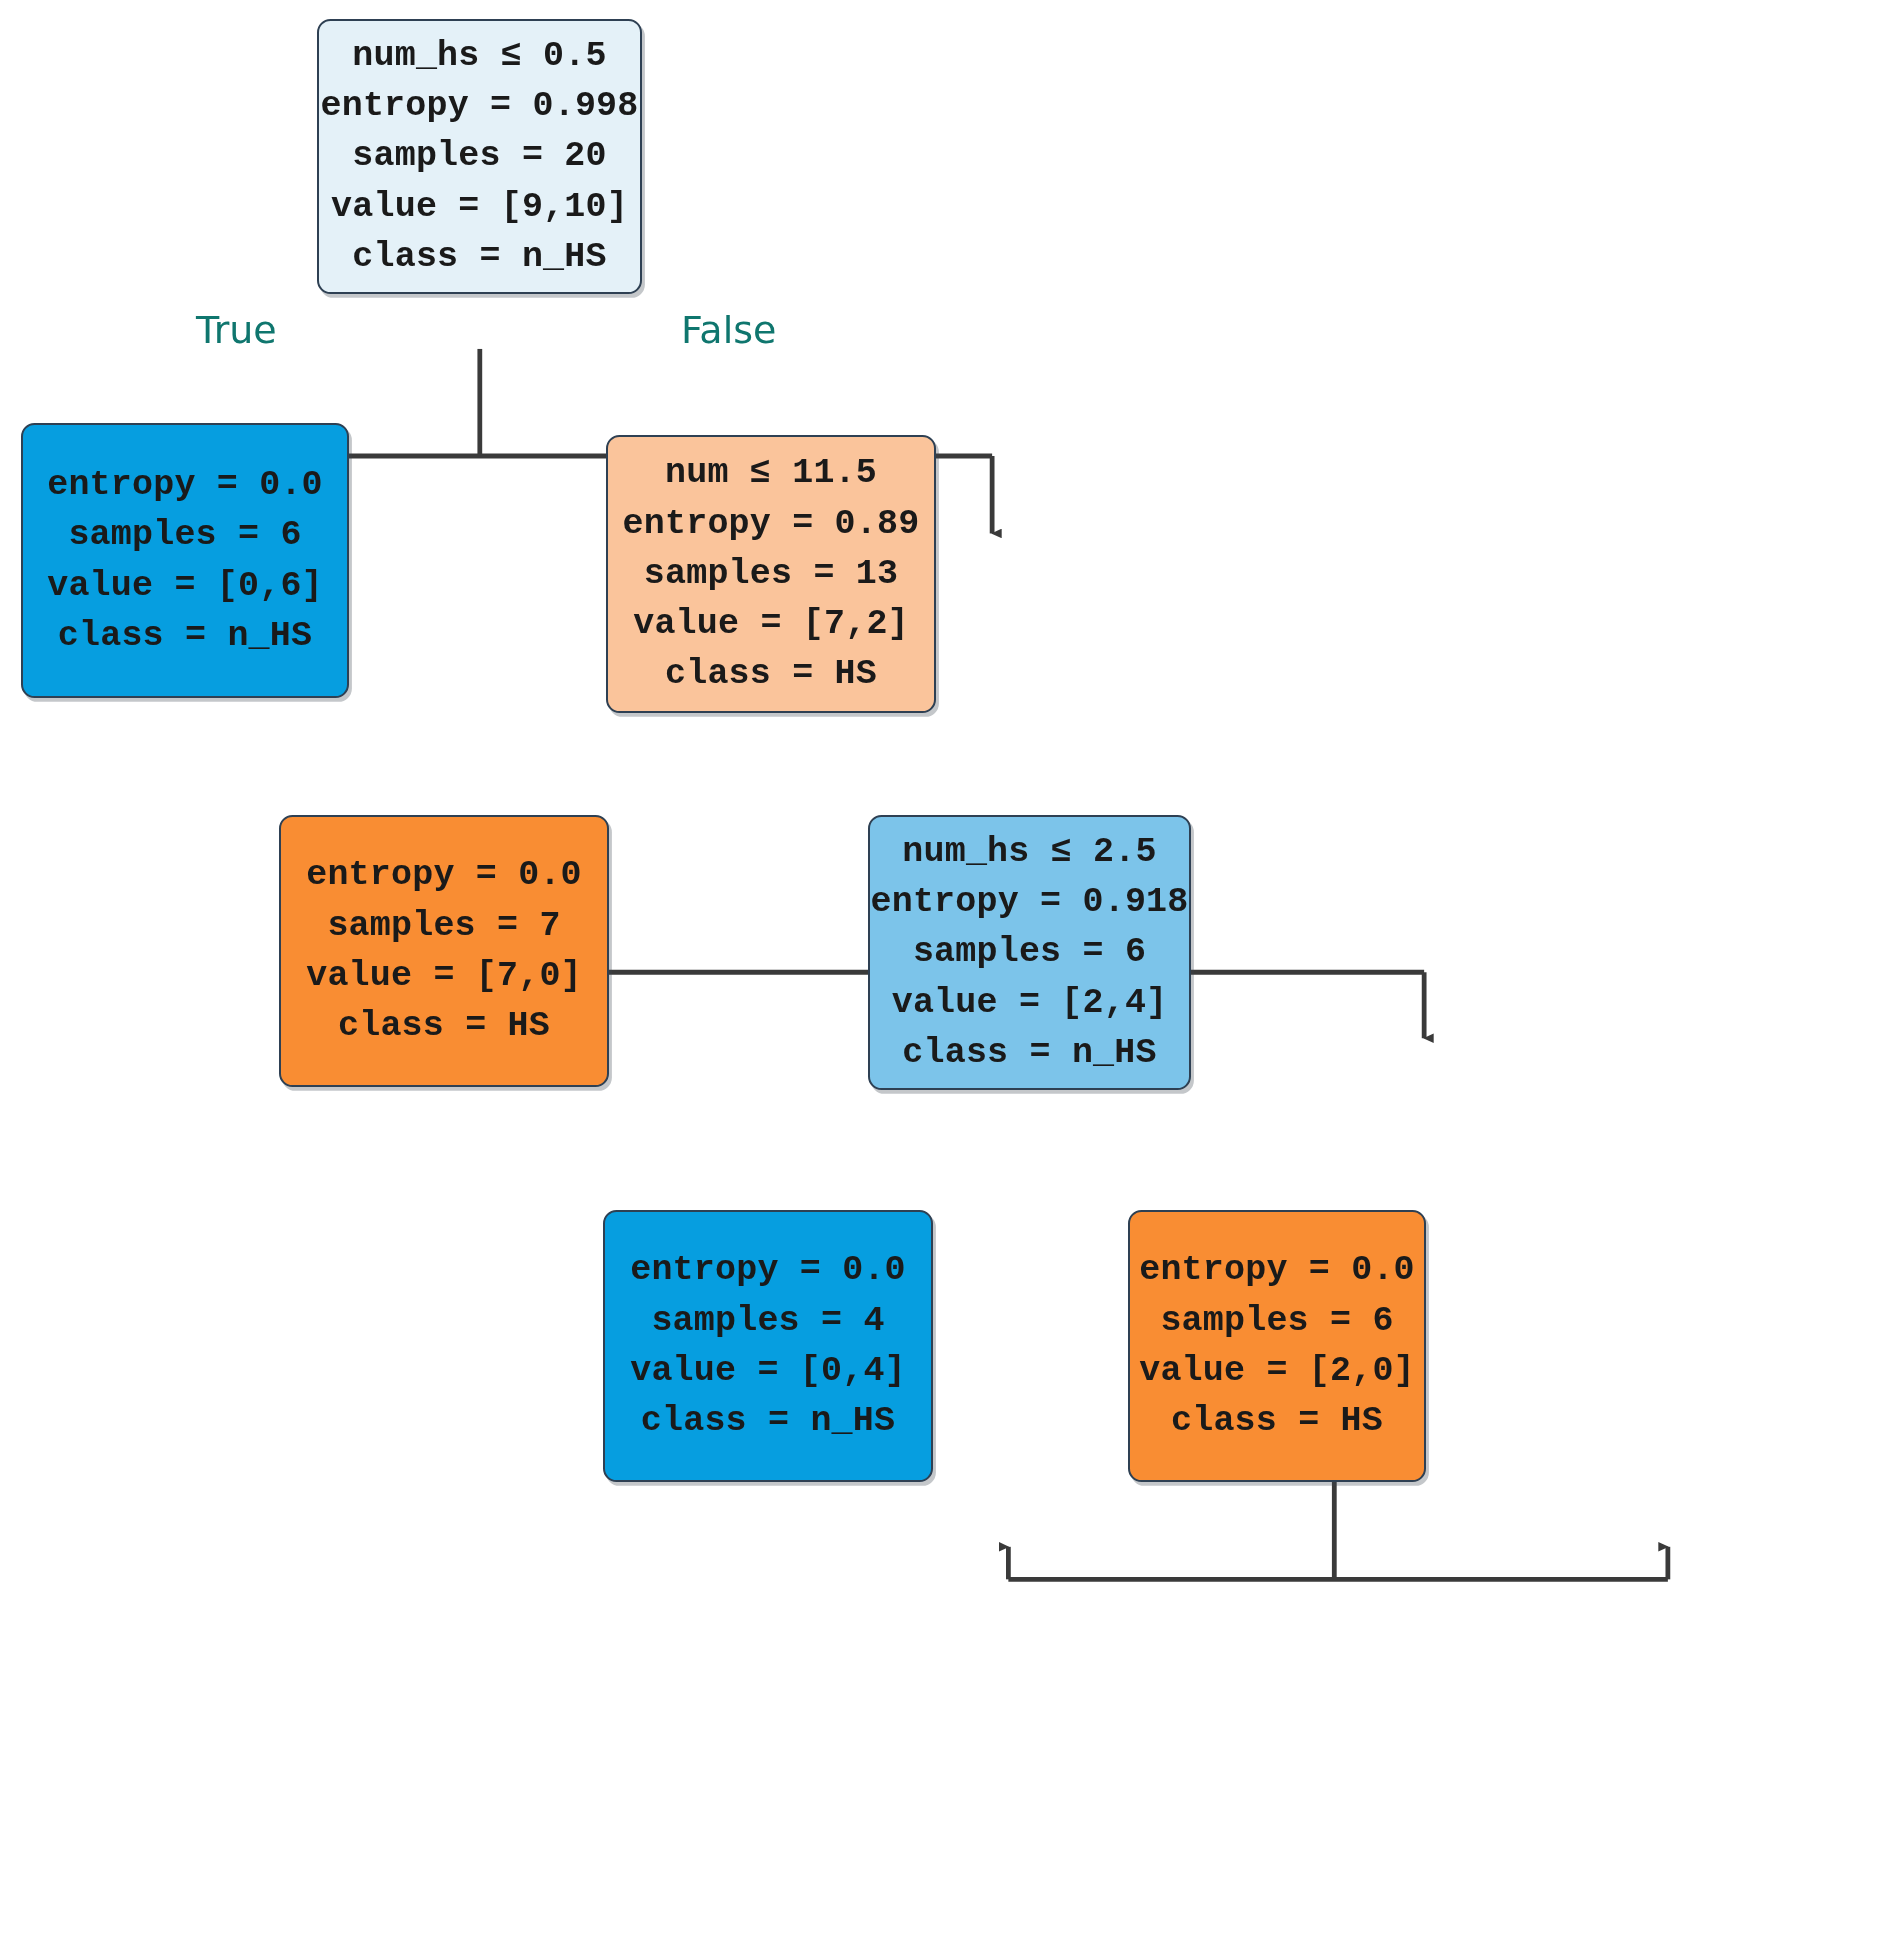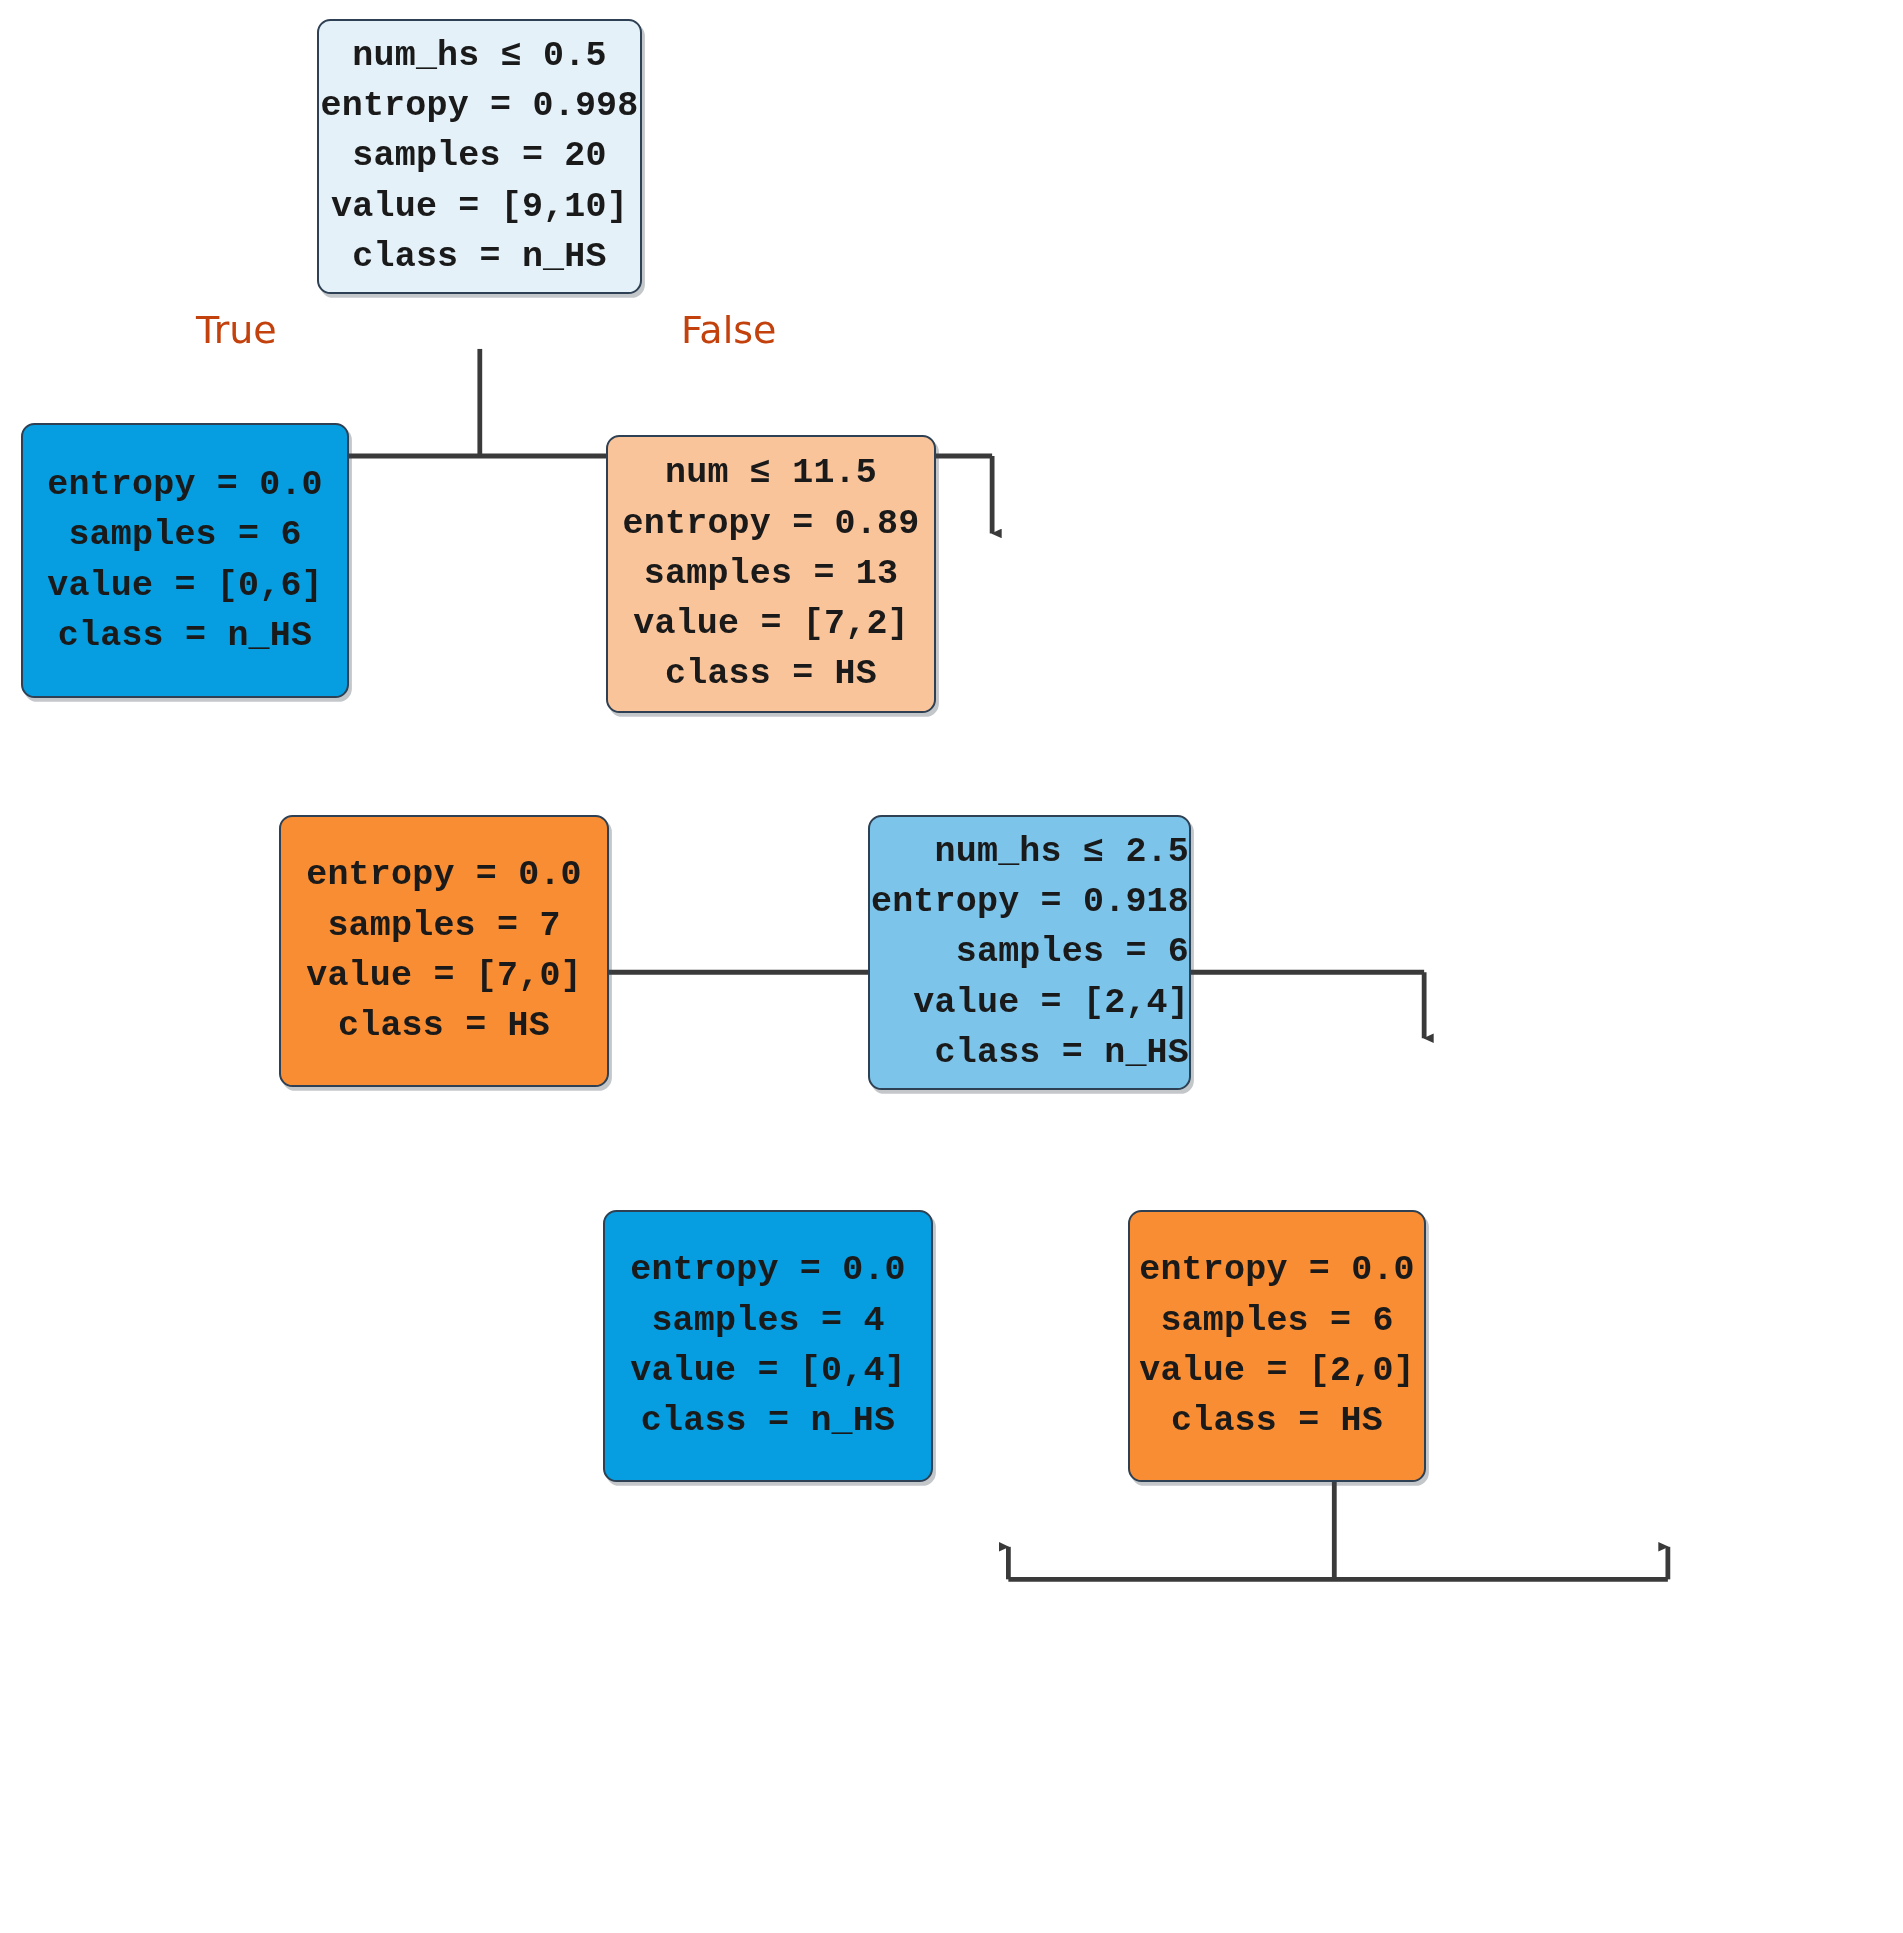--- a/index.html
+++ b/index.html
@@ -44,21 +44,21 @@
     font-family: Liberation Mono, monospace;
   }
   .node .line {
     white-space: nowrap;
     padding: 1px 0;
   }
   .edge-label {
     position: absolute;
     font-size: 38px;
     font-weight: normal;
-    color: #c2410c;
+    color: #0f766e;
     white-space: nowrap;
   }
 </style>
 </head>
 <body>
 
 <div id="canvas">
 
   <svg class="edges" viewBox="0 0 1991 2023" preserveAspectRatio="none">
     <defs>
@@ -115,21 +115,21 @@
     <div class="line">class = HS</div>
   </div>
 
   <div class="node" style="left:279px; top:815px; width:330px; height:272px; background:#f98d33;">
     <div class="line">entropy = 0.0</div>
     <div class="line">samples = 7</div>
     <div class="line">value = [7,0]</div>
     <div class="line">class = HS</div>
   </div>
 
-  <div class="node" style="left:868px; top:815px; width:323px; height:275px; background:#7cc4ea;align-items:flex-end;">
+  <div class="node" style="left:868px; top:815px; width:323px; height:275px; background:#7cc4ea;">
     <div class="line">num_hs ≤ 2.5</div>
     <div class="line">entropy = 0.918</div>
     <div class="line">samples = 6</div>
     <div class="line">value = [2,4]</div>
     <div class="line">class = n_HS</div>
   </div>
 
   <div class="node" style="left:603px; top:1210px; width:330px; height:272px; background:#069ee0;">
     <div class="line">entropy = 0.0</div>
     <div class="line">samples = 4</div>

